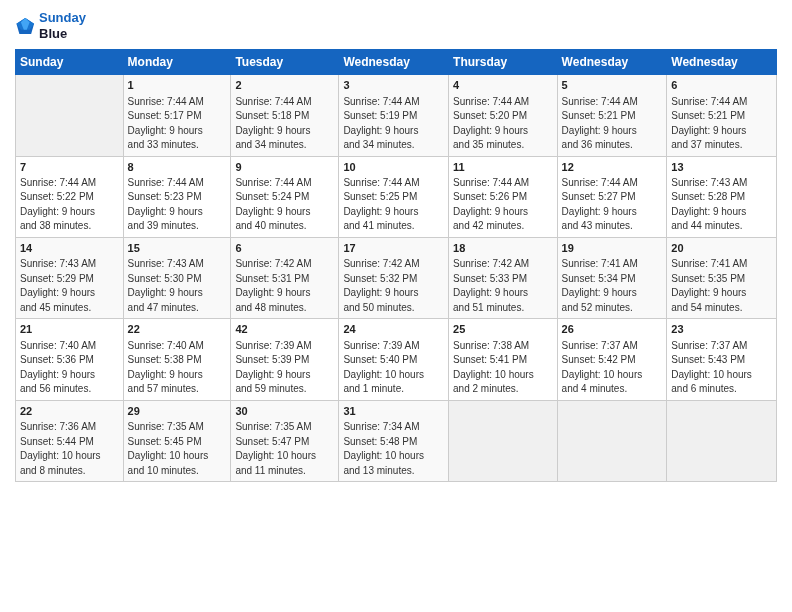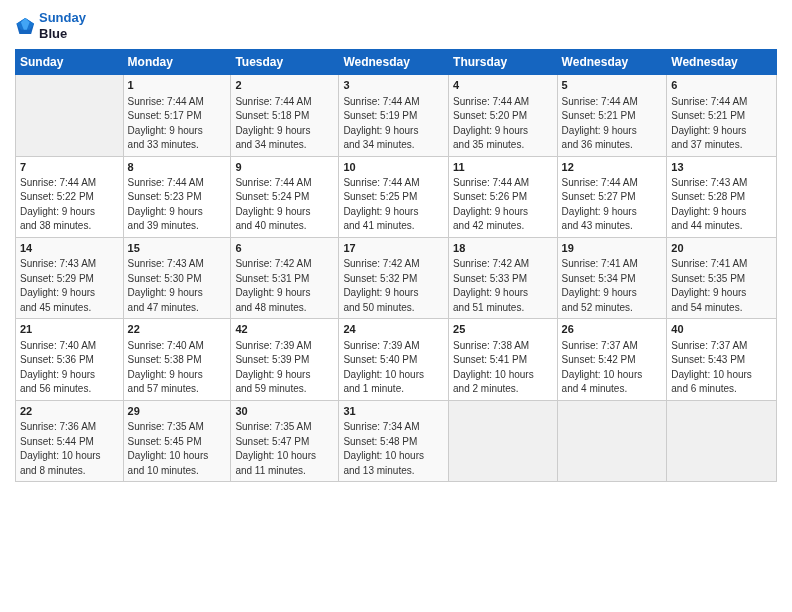--- a/index.html
+++ b/index.html
@@ -236,21 +236,21 @@
           </td>
           <td>
             <span class="day-number">25</span>
             <div class="day-info">Sunrise: 7:38 AM<br>Sunset: 5:41 PM<br>Daylight: 10 hours<br>and 2 minutes.</div>
           </td>
           <td>
             <span class="day-number">26</span>
             <div class="day-info">Sunrise: 7:37 AM<br>Sunset: 5:42 PM<br>Daylight: 10 hours<br>and 4 minutes.</div>
           </td>
           <td>
-            <span class="day-number">40</span>
+            <span class="day-number">23</span>
             <div class="day-info">Sunrise: 7:37 AM<br>Sunset: 5:43 PM<br>Daylight: 10 hours<br>and 6 minutes.</div>
           </td>
         </tr>
         <tr>
           <td>
             <span class="day-number">22</span>
             <div class="day-info">Sunrise: 7:36 AM<br>Sunset: 5:44 PM<br>Daylight: 10 hours<br>and 8 minutes.</div>
           </td>
           <td>
             <span class="day-number">29</span>

